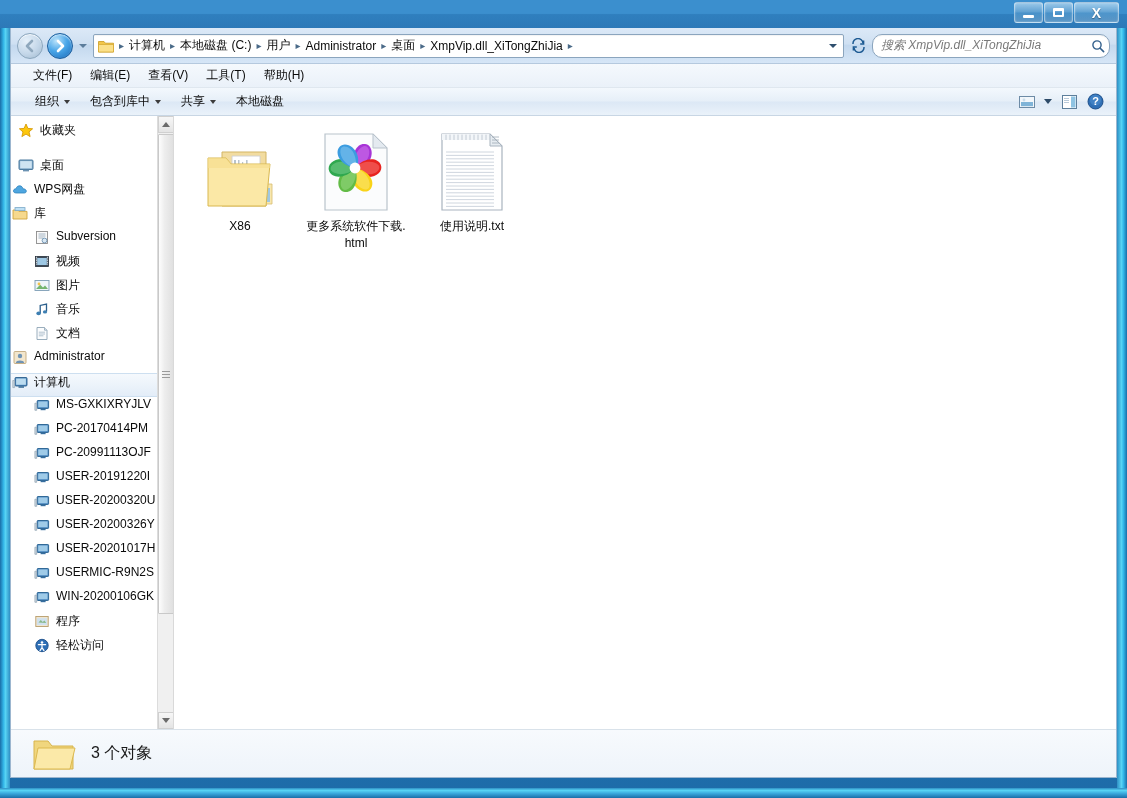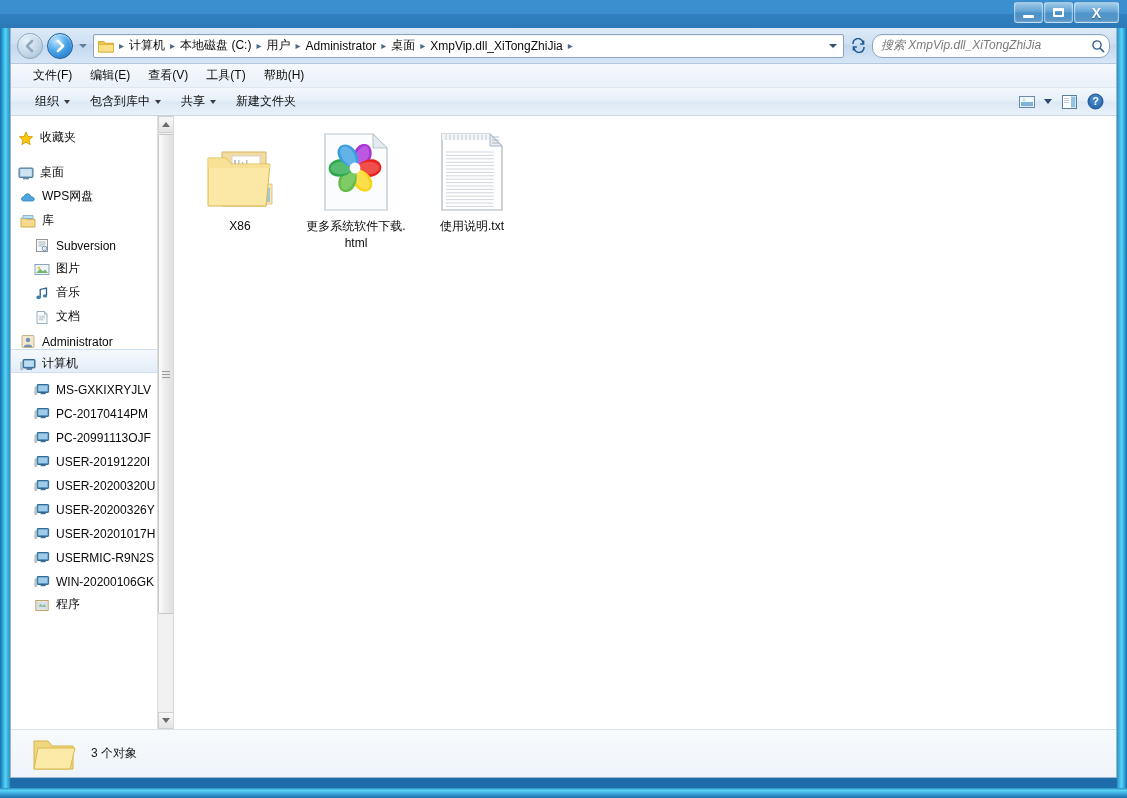--- a/index.html
+++ b/index.html
@@ -124,26 +124,26 @@
 
   
   .body { flex:1 1 auto; display:flex; min-height:0; background:#fff; }
 
   .sidebar {
     width:163px; flex:0 0 163px; background:#fff;
     border-right:1px solid #d9d9d9;
     position:relative; overflow:hidden;
   }
   .navtree { padding-top:6px; }
-  .navrow { height:24px; display:flex; align-items:flex-end; font-size:12px; color:#0a0a0a;
+  .navrow { height:24px; display:flex; align-items:flex-start; font-size:12px; color:#0a0a0a;
     white-space:nowrap; padding-left:6px; overflow:hidden; }
   .navrow.sel { background: linear-gradient(180deg,#f5f9fd,#e3edf8);
     border-top:1px solid #cddff0; border-bottom:1px solid #cddff0; }
   .navrow .ico { width:18px; height:16px; flex:0 0 auto; margin-right:5px; display:flex; align-items:center; justify-content:center;}
-  .indent1 { padding-left:8px; }
+  .indent1 { padding-left:0; }
   .indent2 { padding-left:22px; }
   .spacer-row { height:11px; }
 
   .sb-scroll { position:absolute; right:0; top:0; width:16px; height:100%;
     background:#f0f0f0; border-left:1px solid #dcdcdc; }
   .sb-arrow { width:16px; height:17px; background: linear-gradient(180deg,#f7f7f7,#e4e4e4);
     border:1px solid #d0d0d0; display:flex; align-items:center; justify-content:center; }
   .sb-arrow i { width:0;height:0;border-left:4px solid transparent;border-right:4px solid transparent; }
   .sb-arrow.up i { border-bottom:5px solid #6b6b6b; }
   .sb-arrow.down i { border-top:5px solid #6b6b6b; }
@@ -162,21 +162,21 @@
   .item .thumb { width:90px; height:78px; display:flex; align-items:flex-end; justify-content:center; }
   .item .label { margin-top:6px; font-size:12px; color:#0a0a0a; text-align:center;
     line-height:17px; width:104px; word-break:break-all; }
 
   
   .statusbar {
     height:48px; min-height:48px; background: linear-gradient(180deg,#f7fafd 0%,#eef4fa 100%);
     border-top:1px solid #d9e2ea; display:flex; align-items:center; padding-left:20px; gap:14px;
   }
   .statusbar .sicon { width:46px; height:40px; display:flex; align-items:center; justify-content:center;}
-  .statusbar .stext { font-size:12px; color:#1a1a1a; }
+  .statusbar .stext { font-size:16px; color:#1a1a1a; }
 </style>
 </head>
 <body>
 
 <div class="window">
   <div class="glass-left"></div>
   <div class="glass-right"></div>
   <div class="glass-bottom"></div>
 
   <div class="titlebar">
@@ -267,21 +267,21 @@
       </div>
       <div class="tbitem">
         <span>包含到库中</span>
         <i class="caret"></i>
       </div>
       <div class="tbitem">
         <span>共享</span>
         <i class="caret"></i>
       </div>
       <div class="tbitem">
-        <span>新建文件夹</span>
+        <span>本地磁盘</span>
       </div>
 
       <div class="tb-spacer"></div>
 
       <div class="tbicon">
         <svg width="18" height="16" viewBox="0 0 18 16">
           <rect x="1.5" y="2.5" width="15" height="11" fill="#f2f7fb" stroke="#6d8ba6" stroke-width="1"></rect>
           <rect x="3" y="8" width="12" height="4.2" fill="#7fb4d8"></rect>
           <circle cx="6" cy="6" r="1.4" fill="#c8dbe9"></circle>
         </svg>
@@ -351,20 +351,30 @@
                   <rect x="2.5" y="1.5" width="11" height="12" fill="#fafafa" stroke="#8c8c8c" stroke-width=".9"></rect>
                   <path d="M4.5 4 H11.5 M4.5 6 H11.5 M4.5 8 H9.5" stroke="#9aadbd" stroke-width=".9"></path>
                   <circle cx="10.5" cy="10.5" r="2.4" fill="#d8e8f4" stroke="#5e87a8" stroke-width=".8"></circle>
                 </svg>
               </span>
               <span>Subversion</span>
             </div>
             <div class="navrow indent2">
               <span class="ico">
                 <svg width="16" height="15" viewBox="0 0 16 15">
+                  <rect x="1.5" y="2.5" width="13" height="10" fill="#3e4a58" stroke="#26303a" stroke-width=".8"></rect>
+                  <rect x="3.2" y="4" width="9.6" height="7" fill="#9ec8e4"></rect>
+                  <path d="M2 3.3 h1.1 M2 5 h1.1 M2 6.7 h1.1 M2 8.4 h1.1 M2 10.1 h1.1 M12.9 3.3 H14 M12.9 5 H14 M12.9 6.7 H14 M12.9 8.4 H14 M12.9 10.1 H14" stroke="#e9edf1" stroke-width=".9"></path>
+                </svg>
+              </span>
+              <span>视频</span>
+            </div>
+            <div class="navrow indent2">
+              <span class="ico">
+                <svg width="16" height="15" viewBox="0 0 16 15">
                   <rect x="1" y="2.5" width="14" height="10" fill="#eef5fa" stroke="#7d9db5" stroke-width=".9"></rect>
                   <circle cx="5" cy="6" r="1.4" fill="#f2c14a"></circle>
                   <path d="M2 11 L6.2 6.8 L9 9.5 L11 7.6 L14 11 Z" fill="#74b56f"></path>
                 </svg>
               </span>
               <span>图片</span>
             </div>
             <div class="navrow indent2">
               <span class="ico">
                 <svg width="16" height="15" viewBox="0 0 16 15">
@@ -507,20 +517,30 @@
             </div>
             <div class="navrow indent2">
               <span class="ico">
                 <svg width="16" height="15" viewBox="0 0 16 15">
                   <rect x="1.8" y="2.5" width="12.4" height="10" fill="#f0e6d2" stroke="#b79d6b" stroke-width=".9"></rect>
                   <rect x="3" y="4.2" width="10" height="6.8" fill="#cfe1ef"></rect>
                   <path d="M4.5 8.5 L6.8 6 L8.7 8 L10.5 6.4 L12.2 9" fill="#89b88a"></path>
                 </svg>
               </span>
               <span>程序</span>
+            </div>
+            <div class="navrow indent2">
+              <span class="ico">
+                <svg width="16" height="15" viewBox="0 0 16 15">
+                  <circle cx="8" cy="7.5" r="6.2" fill="#2f6fb5" stroke="#1d4f8a" stroke-width=".9"></circle>
+                  <circle cx="8" cy="4.5" r="1.3" fill="#fff"></circle>
+                  <path d="M4.4 6.6 H11.6 M8 6.6 V9.6 M8 9.6 L6 12.6 M8 9.6 L10 12.6" stroke="#fff" stroke-width="1.2" fill="none" stroke-linecap="round"></path>
+                </svg>
+              </span>
+              <span>轻松访问</span>
             </div>
           </div>
 
         <div class="sb-scroll">
           <div class="sb-arrow up">
             <i></i>
           </div>
           <div class="sb-thumb">
             <span class="grip"></span>
           </div>

